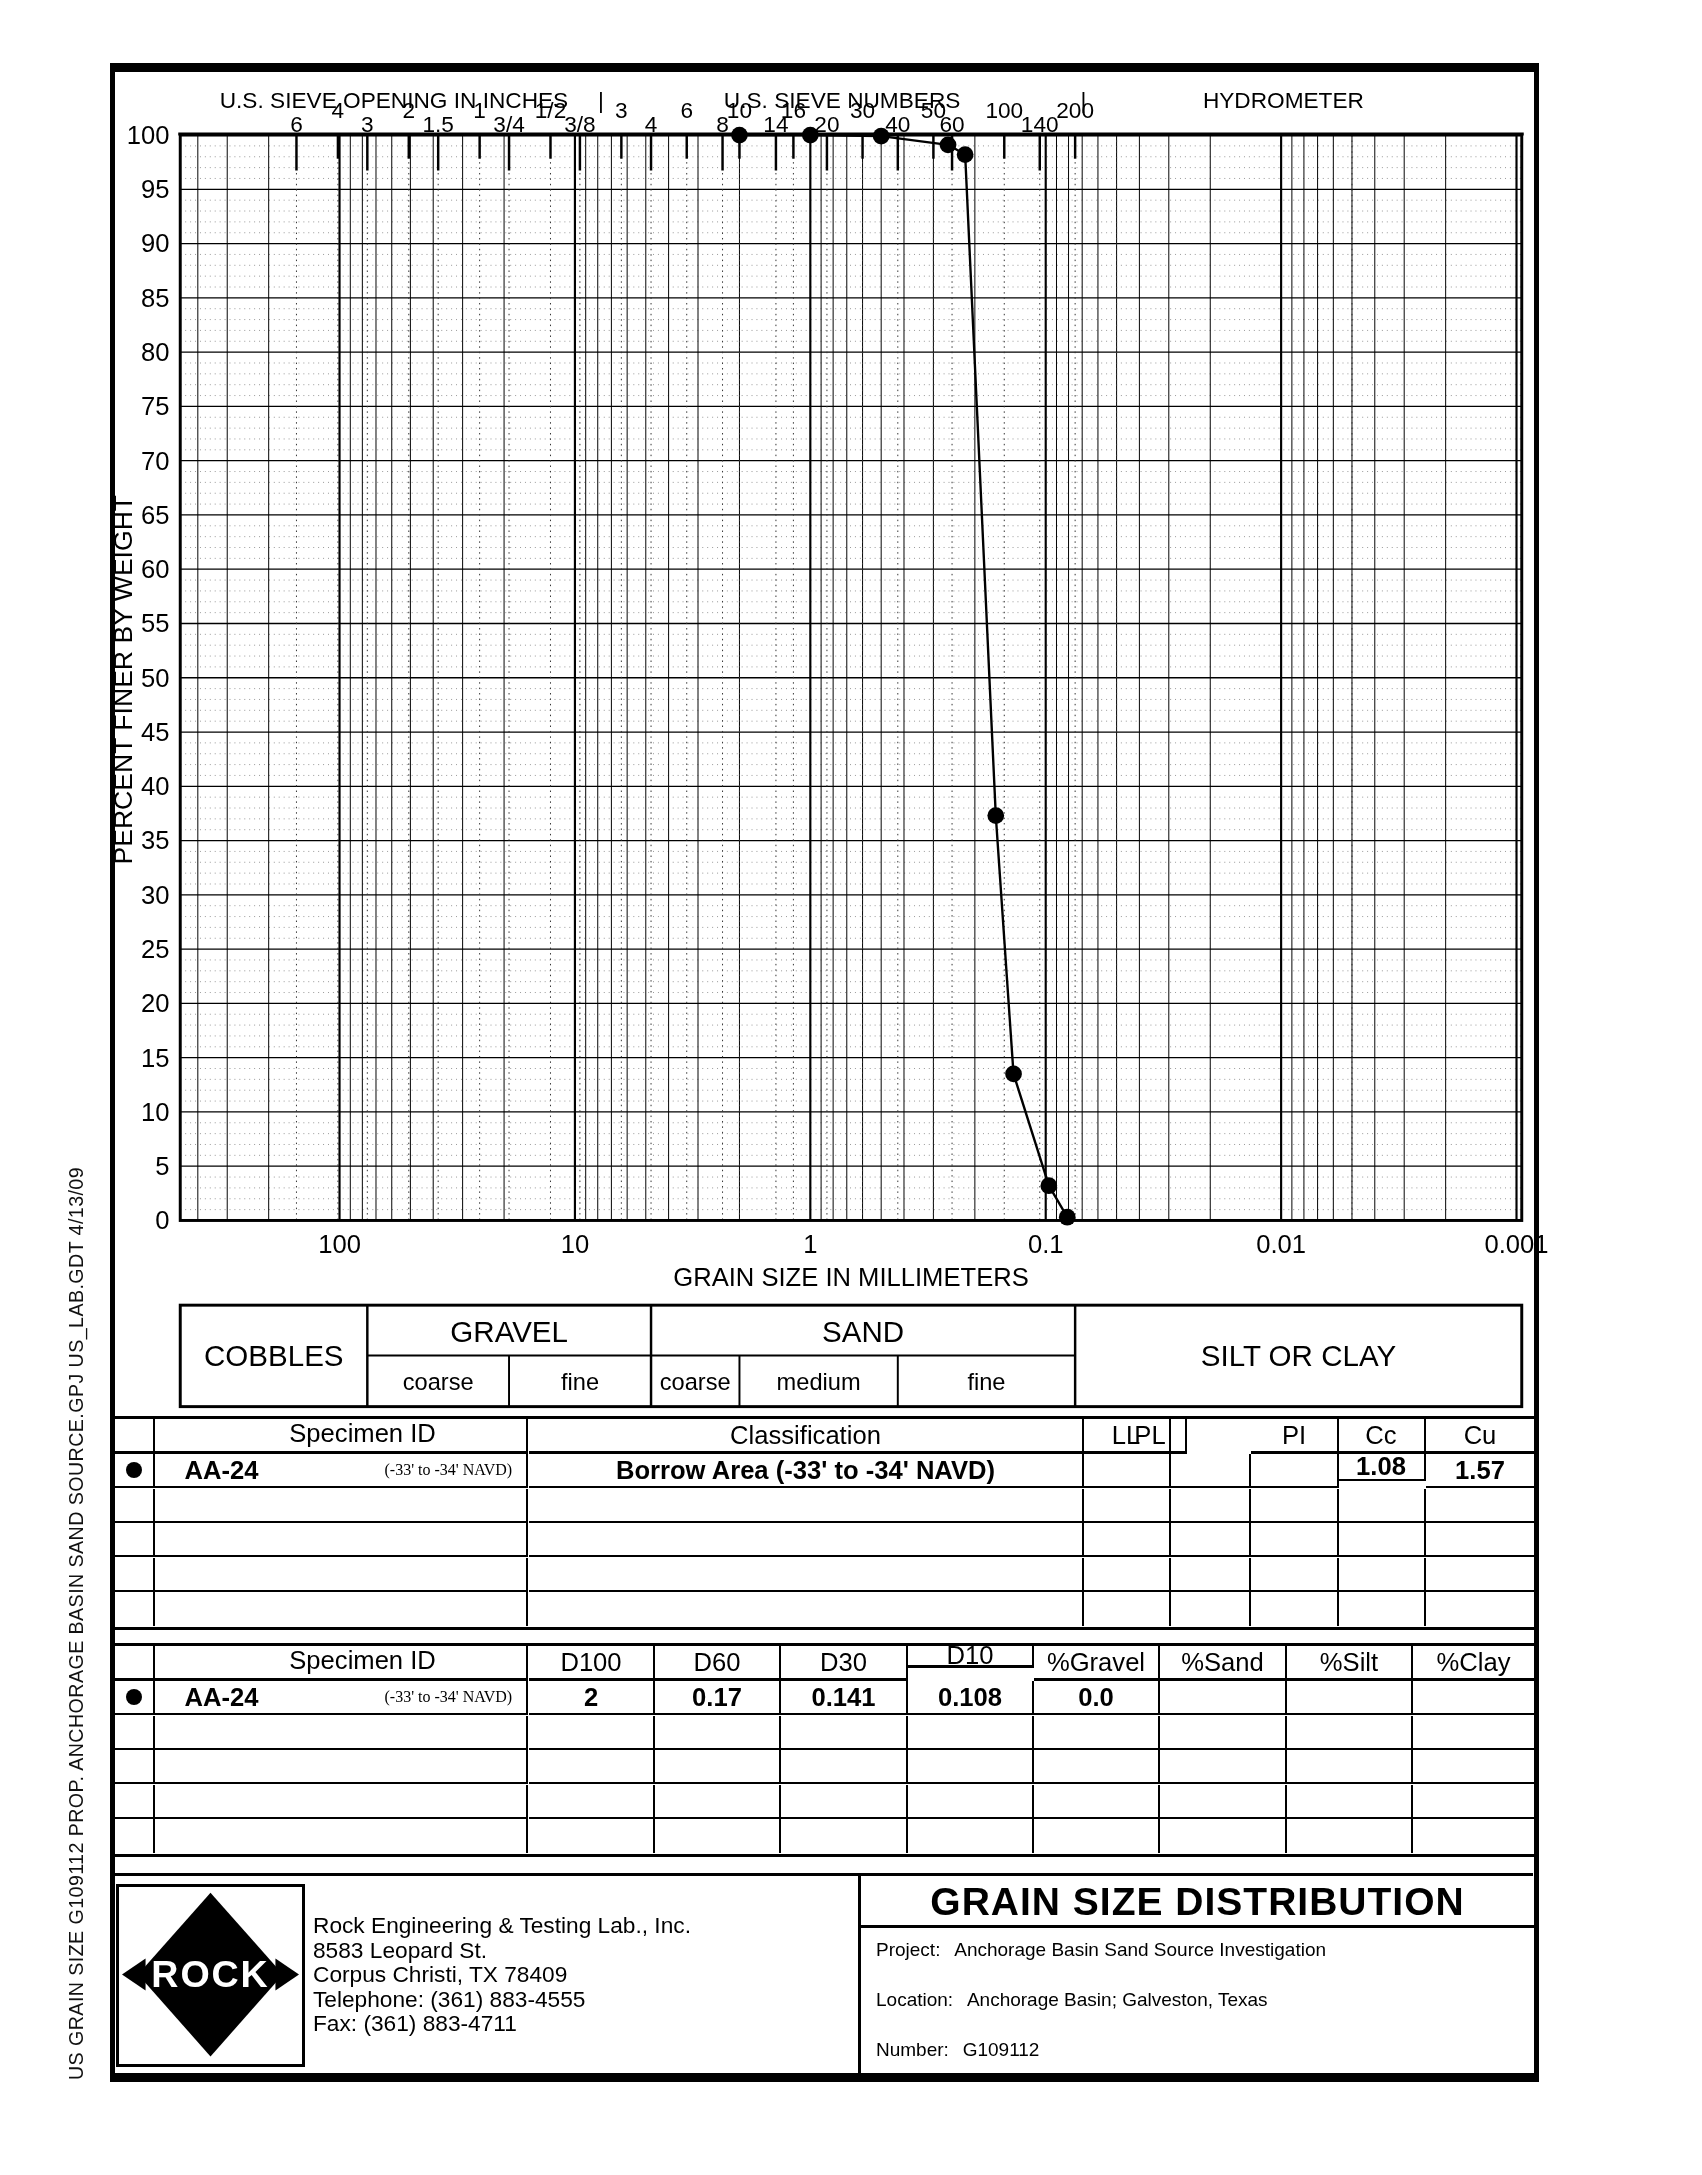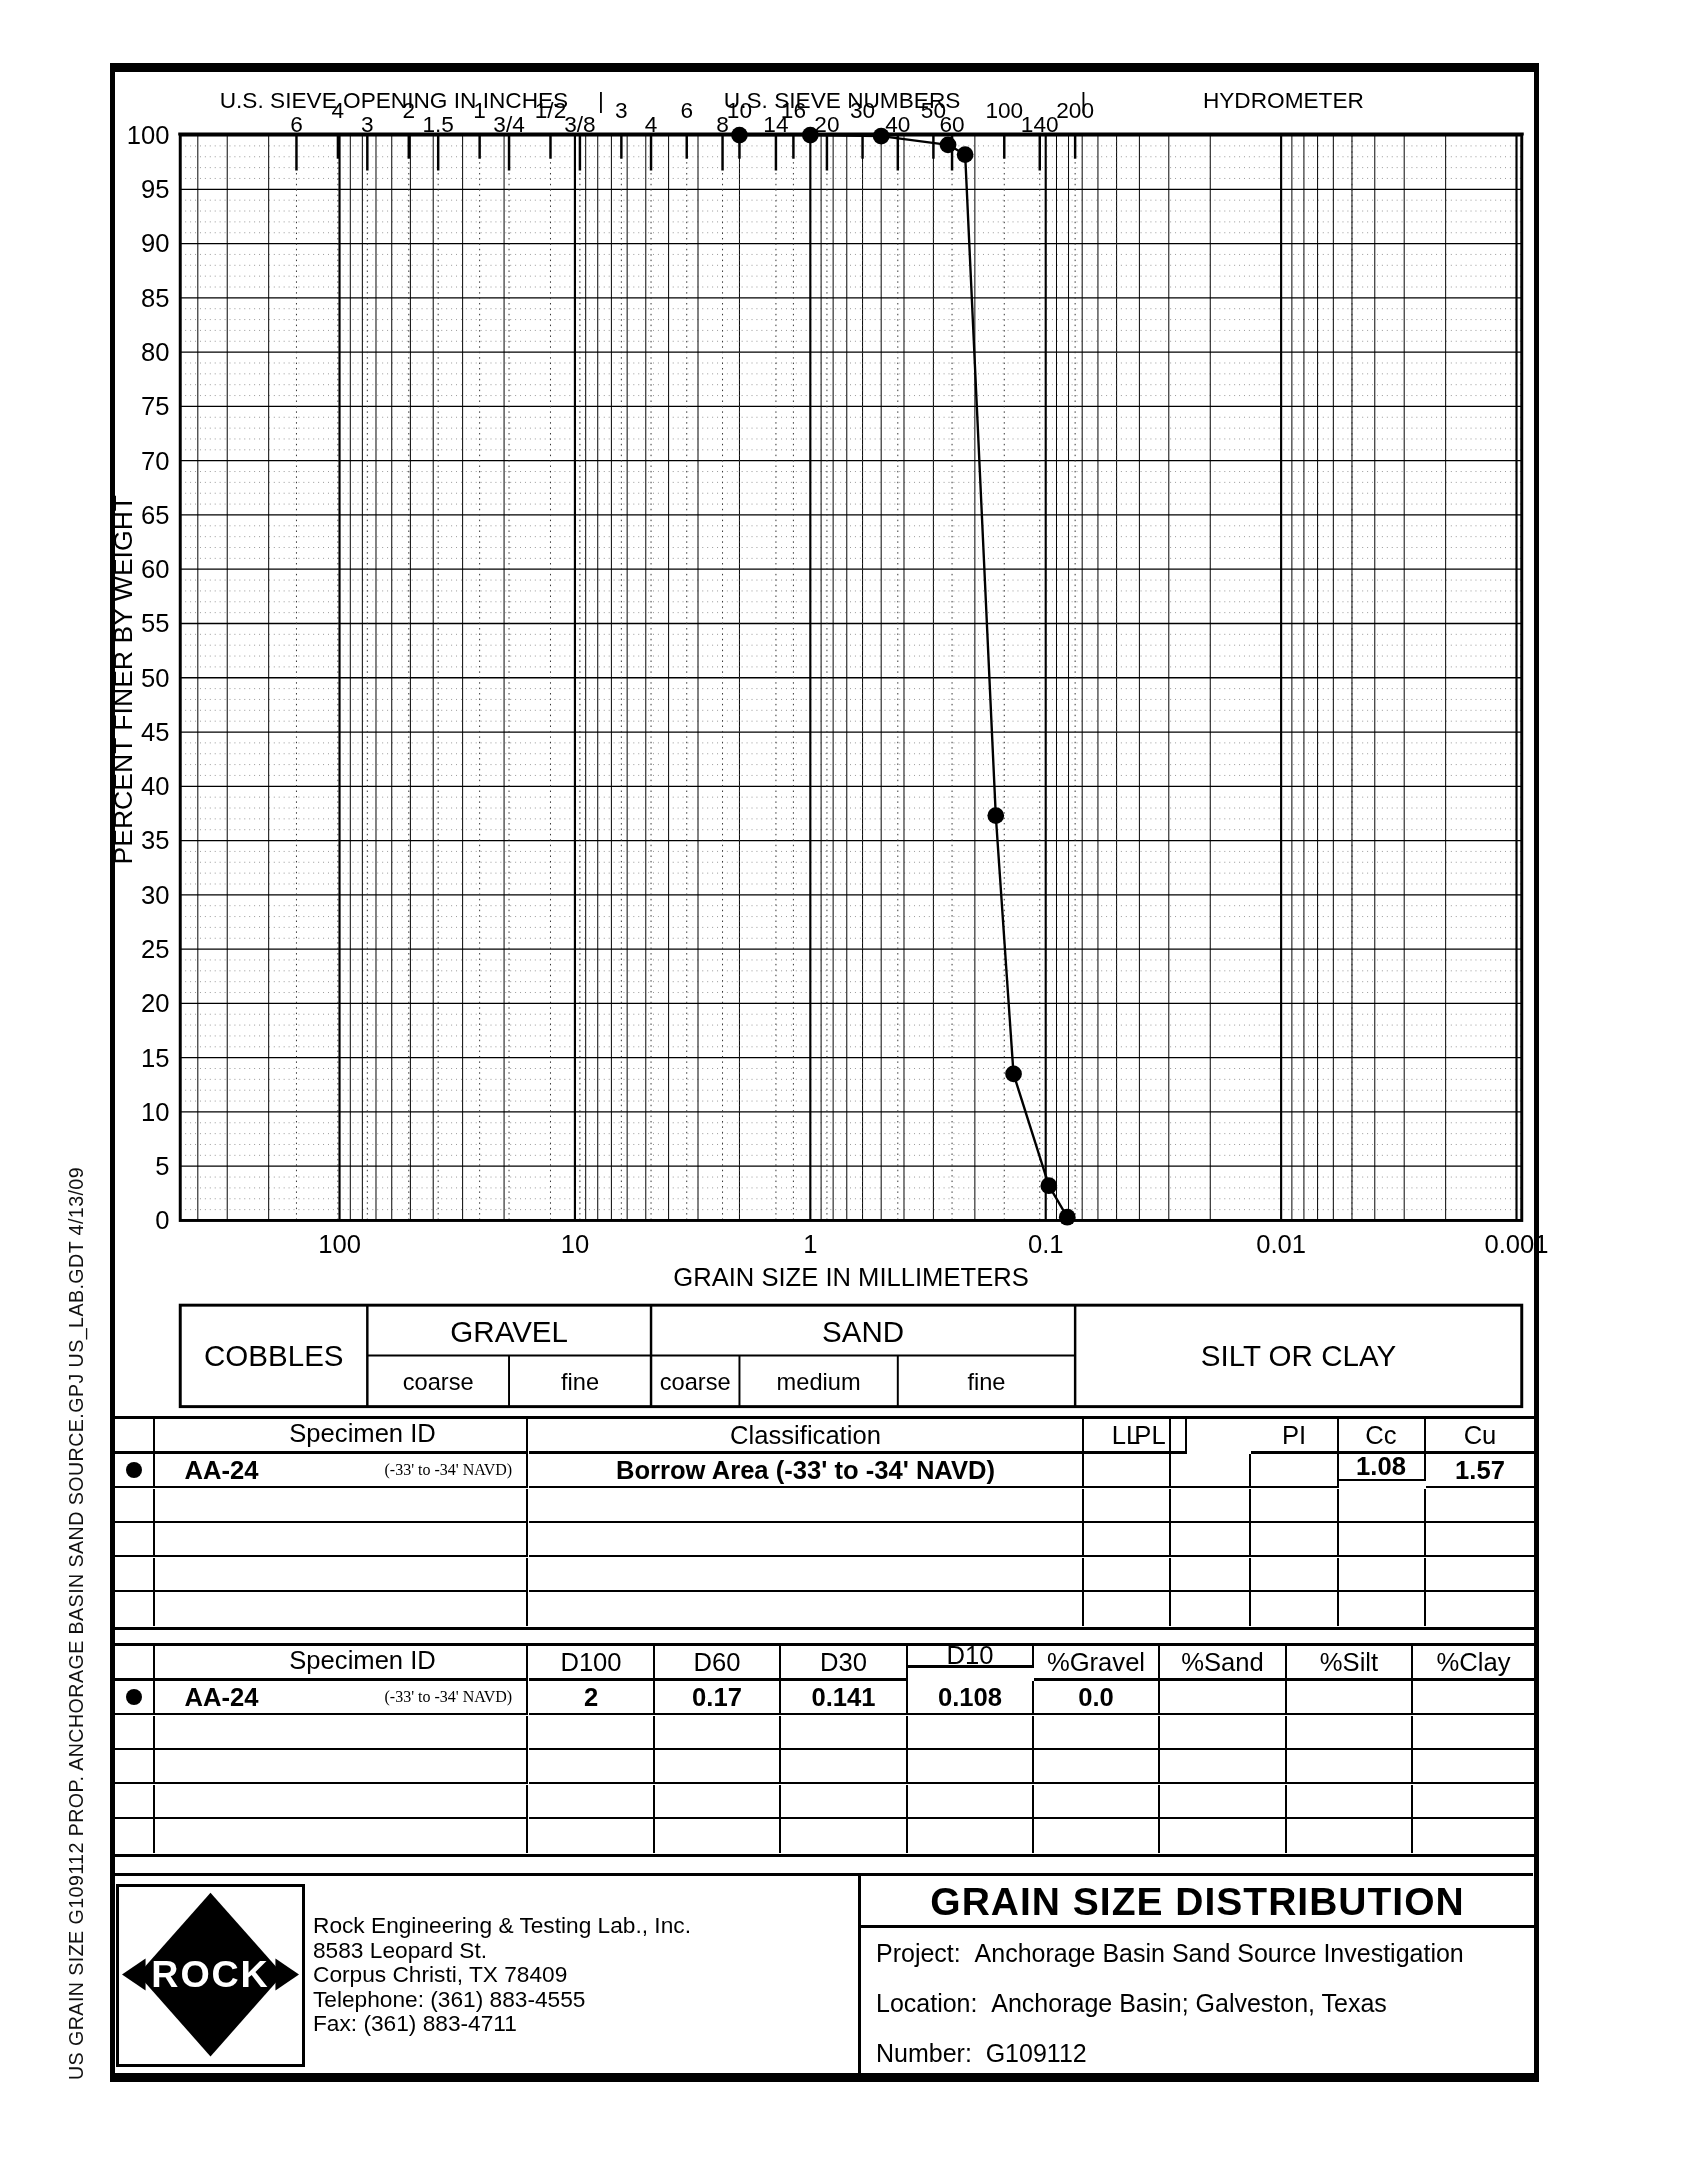--- a/index.html
+++ b/index.html
@@ -17,21 +17,21 @@
   .cell.spech{justify-content:space-between;padding:0 9.9px 0 54px;flex-direction:column;}
   .dot{width:16.7px;height:16.7px;border-radius:50%;background:#000;}
   .bold{font-weight:bold;}
   .serif{font-family:"Liberation Serif",serif;font-size:16px;}
   .footer{position:absolute;left:112px;top:1873px;width:1421px;height:200px;border-top:3.9px solid #000;z-index:3;}
   .logo-box{position:absolute;left:3.9px;top:7.9px;width:189px;height:183px;border:3px solid #000;box-sizing:border-box;}
   .address{position:absolute;left:201px;top:37px;font-size:22.7px;line-height:24.6px;}
   .vdiv{position:absolute;left:746px;top:0;width:3px;height:200px;background:#000;}
   .doc-title{position:absolute;left:749px;top:3.9px;width:673px;height:45px;border-bottom:3px solid #000;
              display:flex;align-items:center;justify-content:center;font-size:39px;font-weight:bold;letter-spacing:1px;}
-  .meta{position:absolute;left:764px;font-size:25px;}
+  .meta{position:absolute;left:764px;font-size:19px;}
   .meta .lbl{margin-right:13.8px;}
   .sidebar-text{position:absolute;left:65px;top:2080px;transform:rotate(-90deg);transform-origin:0 0;
                 font-size:19.7px;white-space:nowrap;letter-spacing:0.4px;color:#111;}
 </style>
 </head>
 <body>
 
 <div class="page">
   <div class="frame"></div>
 

